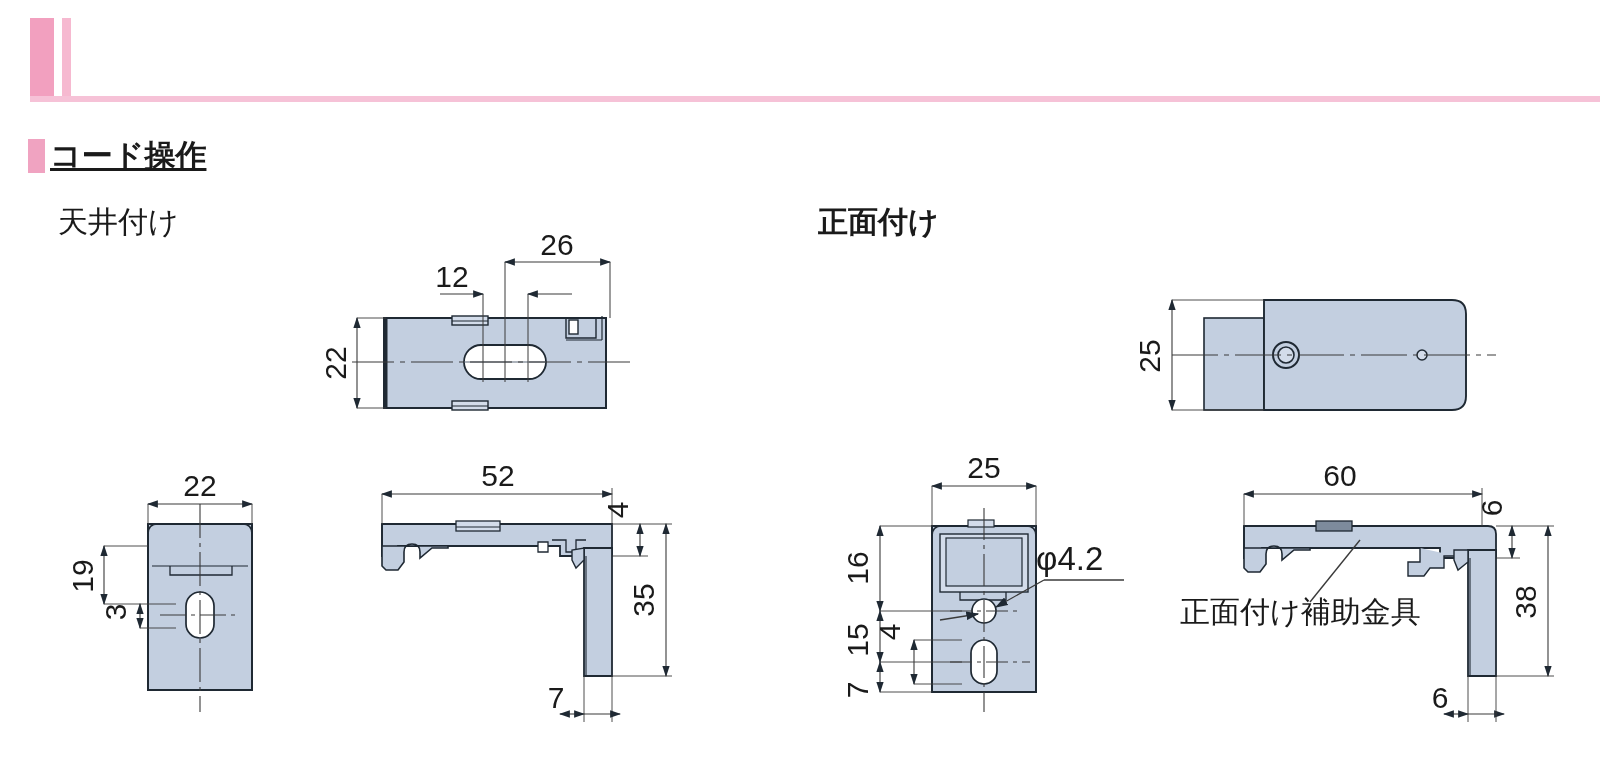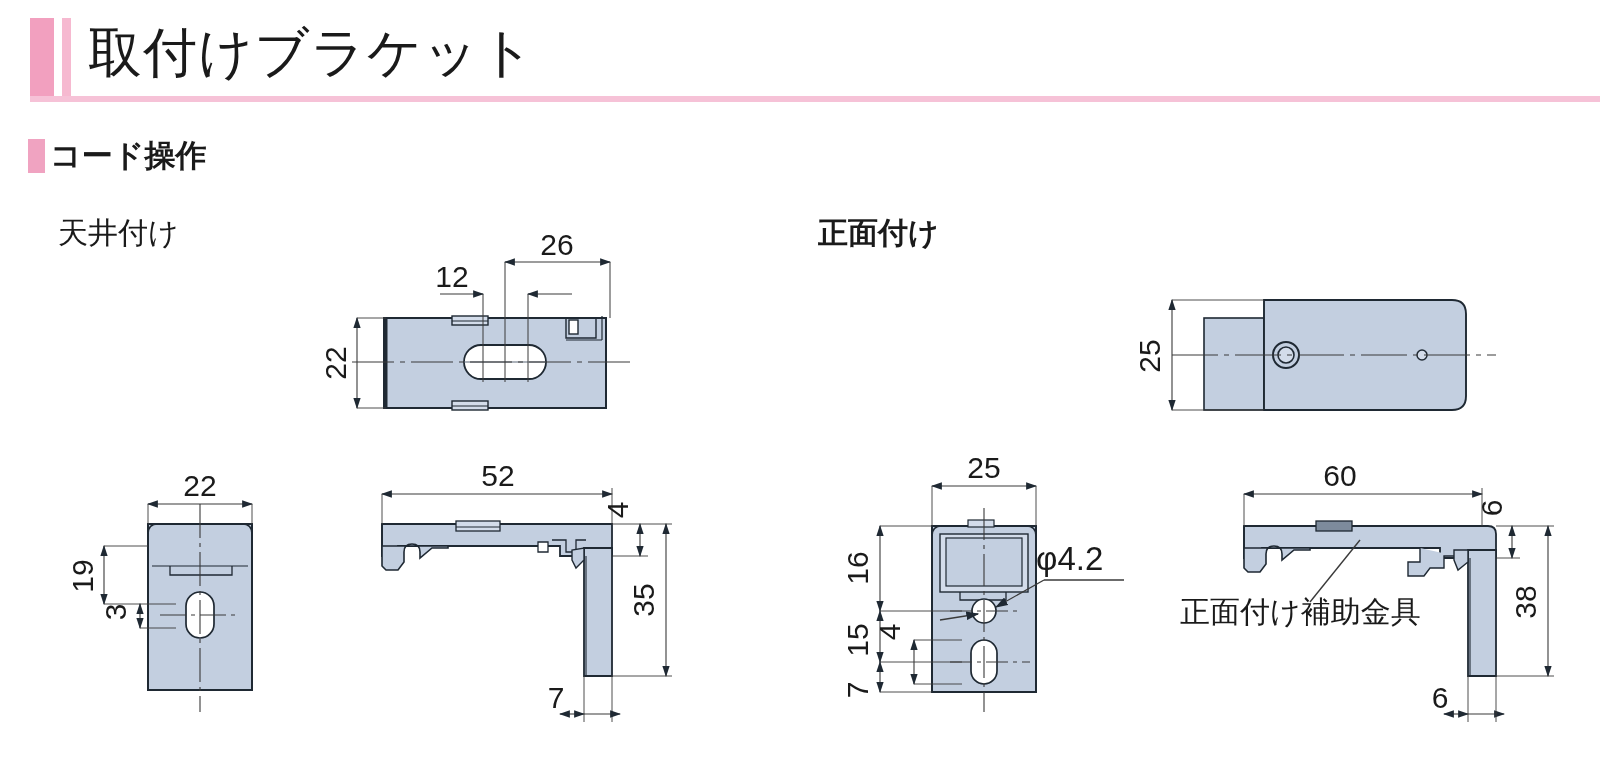--- a/index.html
+++ b/index.html
@@ -63,30 +63,30 @@
     width: 17px; height: 34px;
     background: #f0a3c1;
   }
   .subhead-text {
     position: absolute;
     left: 22px; top: 0px;
     font-size: 31px;
     line-height: 40px;
     font-weight: 600;
     white-space: nowrap;
+    text-decoration: underline;
   }
 
   
   .section-label {
     position: absolute;
     font-size: 30px;
     line-height: 36px;
     white-space: nowrap;
     color: #1a1a1a;
-    margin-top: 11px;
   }
   #label-ceiling { left: 58px; top: 204px; }
   #label-front   { left: 818px; top: 204px; font-weight: bold; }
 
   
   .draw {
     position: absolute;
     left: 0; top: 0;
     width: 1600px;
     height: 765px;
@@ -97,21 +97,20 @@
     fill: #1a1a1a;
   }
 </style>
 </head>
 <body>
 
 <div class="header">
   <div class="hdr-bar-wide"></div>
   <div class="hdr-bar-thin"></div>
   <div class="hdr-rule"></div>
-  <div class="hdr-title">取付けブラケット</div>
 </div>
 
 <div class="subhead">
   <div class="subhead-mark"></div>
   <div class="subhead-text">コード操作</div>
 </div>
 
 <div class="section-label" id="label-ceiling">天井付け</div>
 <div class="section-label" id="label-front">正面付け</div>
 

